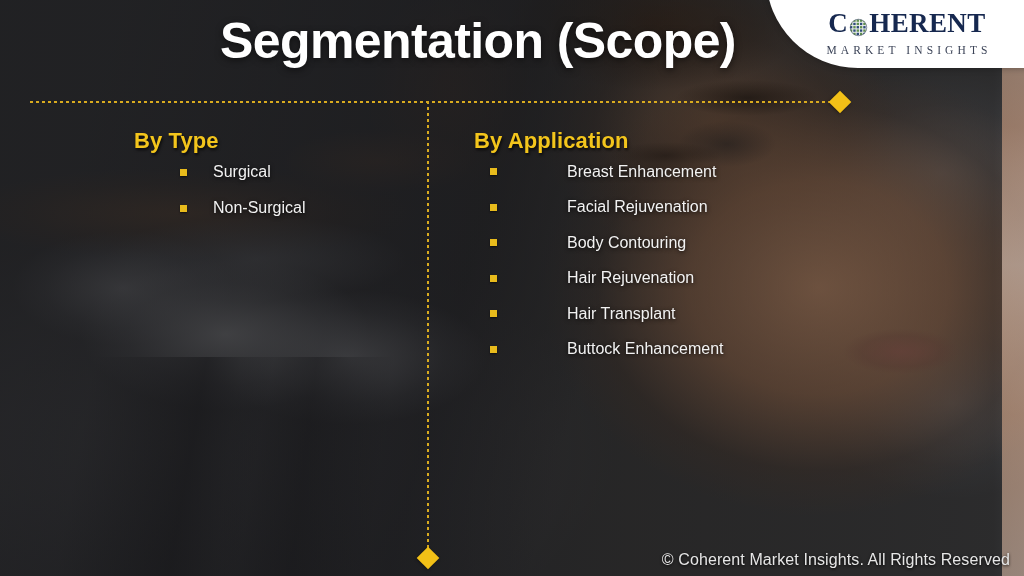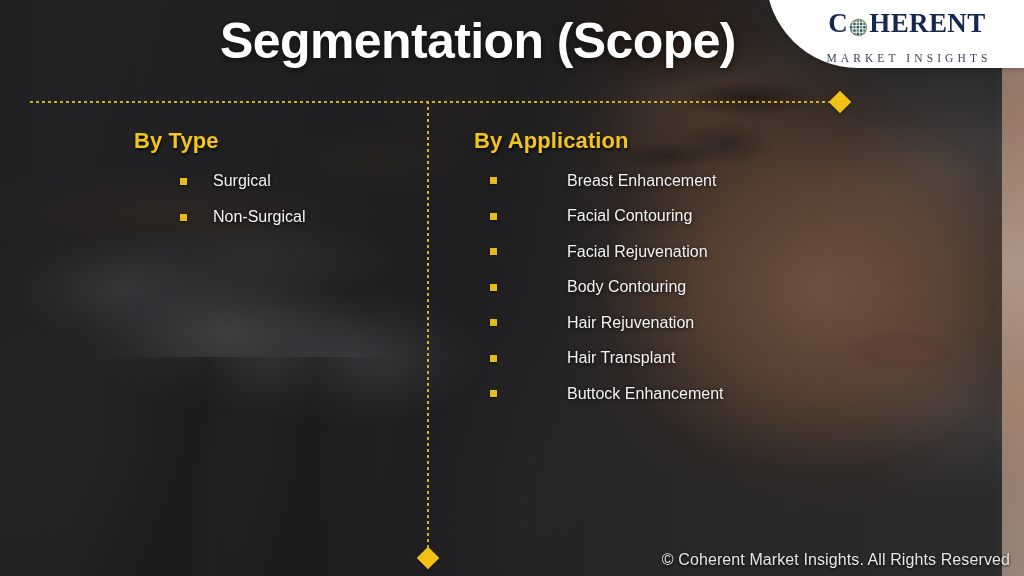--- a/index.html
+++ b/index.html
@@ -116,21 +116,21 @@
     line-height:1;
   }
   .logo-globe {
     display:inline-block;
     width:19px; height:19px;
     margin:0 1px;
     vertical-align:middle;
     position:relative; top:1px;
   }
   .logo-sub {
-    margin-top:15px;
+    margin-top:7px;
     color:#3b4357;
     font-family:"Liberation Serif", serif;
     font-size:11.5px;
     letter-spacing:4.1px;
     font-weight:400;
     padding-left:4px;
   }
 
   
   .slide-title {
@@ -177,21 +177,21 @@
   .col { position:absolute; top:128px; }
   .col-type { left:134px; width:290px; }
   .col-app  { left:474px; width:420px; }
 
   .col-heading {
     color:#f3c51c;
     font-size:22px;
     font-weight:700;
     letter-spacing:0.1px;
     text-shadow:1px 2px 3px rgba(0,0,0,0.75);
-    margin-bottom:9px;
+    margin-bottom:0;
   }
 
   ul.bullets { list-style:none; }
   ul.bullets li {
     display:flex;
     align-items:center;
     color:#f2f2f2;
     font-size:16px;
     line-height:1;
     text-shadow:0 1px 4px rgba(0,0,0,0.8);
@@ -309,24 +309,20 @@
 
   <div class="col col-app">
     <div class="col-heading">By Application</div>
     <ul class="bullets">
       <li>
         <span class="bullet-sq"></span>
         <span>Breast Enhancement</span>
       </li>
       <li>
         <span class="bullet-sq"></span>
-        <span>Facial Contouring</span>
-      </li>
-      <li>
-        <span class="bullet-sq"></span>
         <span>Facial Rejuvenation</span>
       </li>
       <li>
         <span class="bullet-sq"></span>
         <span>Body Contouring</span>
       </li>
       <li>
         <span class="bullet-sq"></span>
         <span>Hair Rejuvenation</span>
       </li>

